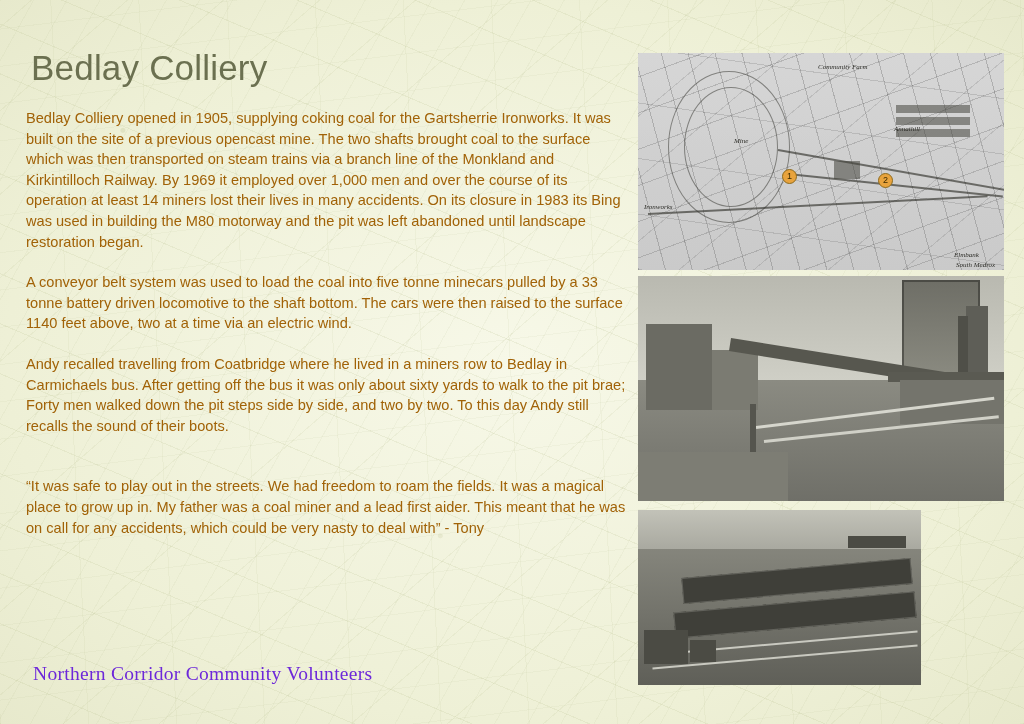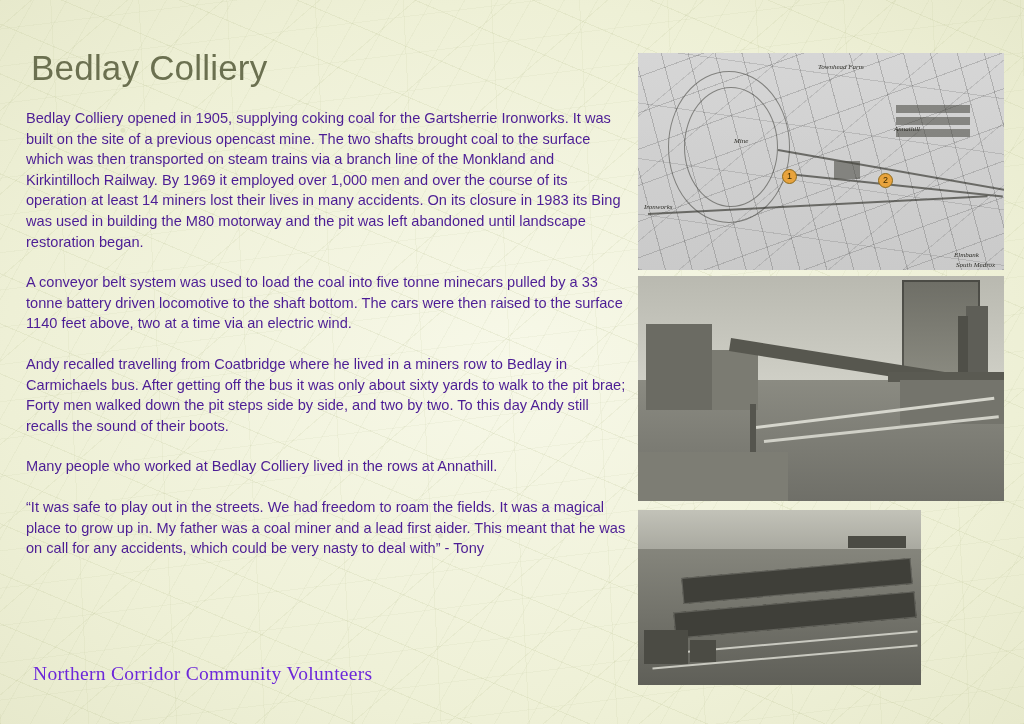--- a/index.html
+++ b/index.html
@@ -52,21 +52,21 @@
     letter-spacing: 0.2px;
   }
 
   .body-text {
     position: absolute;
     left: 26px;
     top: 108px;
     width: 600px;
     font-size: 14.6px;
     line-height: 20.6px;
-    color: #4c1d95;
+    color: #a16207;
   }
   .para { margin: 0 0 0 0; }
   .para + .para { margin-top: 0; }
   .gap { height: 20px; }
 
   .footer {
     position: absolute;
     left: 33px;
     top: 663px;
     font-size: 19.5px;
@@ -206,21 +206,20 @@
 
   <div class="title">Bedlay Colliery</div>
 
   <div class="body-text">
     <p class="para">Bedlay Colliery opened in 1905, supplying coking coal for the Gartsherrie Ironworks. It was built on the site of a previous opencast mine. The two shafts brought coal to the surface which was then transported on steam trains via a branch line of the Monkland and Kirkintilloch Railway. By 1969 it employed over 1,000 men and over the course of its operation at least 14 miners lost their lives in many accidents.  On its closure in 1983 its Bing was used in building the M80 motorway and the pit was left abandoned until landscape restoration began.</p>
     <div class="gap"></div>
     <p class="para">A conveyor belt system was used to load the coal into five tonne minecars pulled by a 33 tonne battery driven locomotive to the shaft bottom.  The cars were then raised to the surface 1140 feet above, two at a time via an electric wind.</p>
     <div class="gap"></div>
     <p class="para">Andy recalled travelling from Coatbridge where he lived in a miners row to Bedlay in Carmichaels bus. After getting off the bus it was only about sixty yards to walk to the pit brae; Forty men walked down the pit steps side by side, and two by two. To this day Andy still recalls the sound of their boots.</p>
     <div class="gap"></div>
-    <p class="para"> Many people who worked at Bedlay Colliery lived in the rows at Annathill.</p>
     <div class="gap"></div>
     <p class="para"> “It was safe to play out in the streets. We had freedom to roam the fields. It was a magical place to grow up in. My father was a coal miner and a lead first aider. This meant that he was on call for any accidents, which could be very nasty to deal with” - Tony</p>
   </div>
 
   <div class="footer">Northern Corridor Community Volunteers</div>
 
   <div class="photo map-img">
     <div class="map-inner"></div>
     <div class="map-curve" style="left:30px; top:18px; width:120px; height:150px;"></div>
     <div class="map-curve" style="left:46px; top:34px; width:92px; height:118px;"></div>
@@ -229,21 +228,21 @@
     <div class="map-rail" style="left:10px; top:160px; width:340px; transform:rotate(-3deg);"></div>
     <div class="map-block" style="left:258px; top:52px; width:74px; height:8px;"></div>
     <div class="map-block" style="left:258px; top:64px; width:74px; height:8px;"></div>
     <div class="map-block" style="left:258px; top:76px; width:74px; height:8px;"></div>
     <div class="map-block" style="left:196px; top:108px; width:26px; height:18px;"></div>
     <div class="map-label" style="left:96px; top:84px;">Mine</div>
     <div class="map-label" style="left:256px; top:72px;">Annathill</div>
     <div class="map-label" style="left:6px; top:150px;">Ironworks</div>
     <div class="map-label" style="left:316px; top:198px;">Elmbank</div>
     <div class="map-label" style="left:318px; top:208px;">South Medrox</div>
-    <div class="map-label" style="left:180px; top:10px;">Townhead Farm</div>
+    <div class="map-label" style="left:180px; top:10px;">Community Farm</div>
     <div class="map-pin" style="left:144px; top:116px;">1</div>
     <div class="map-pin" style="left:240px; top:120px;">2</div>
   </div>
 
   <div class="photo colliery-img">
     <div class="ci ci-sky"></div>
     <div class="ci ci-ground"></div>
     <div class="ci ci-headframe"></div>
     <div class="ci ci-headframe2"></div>
     <div class="ci ci-bigblock"></div>

